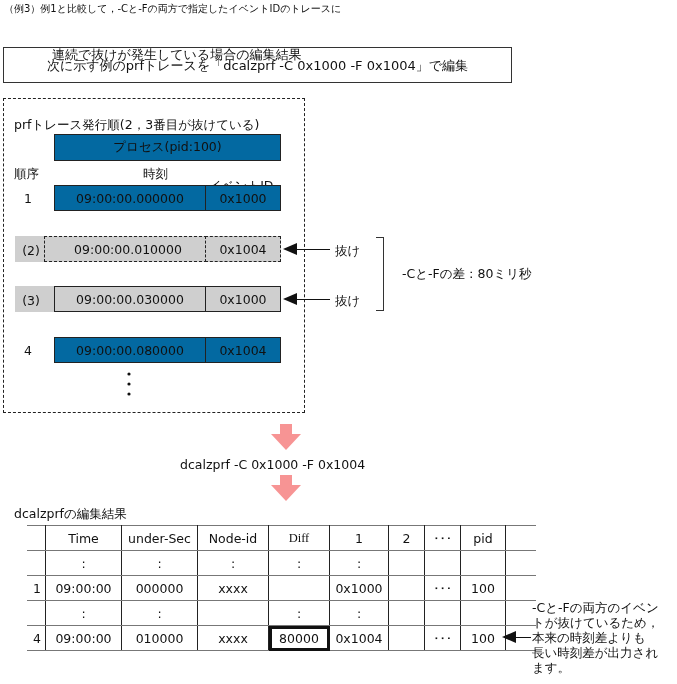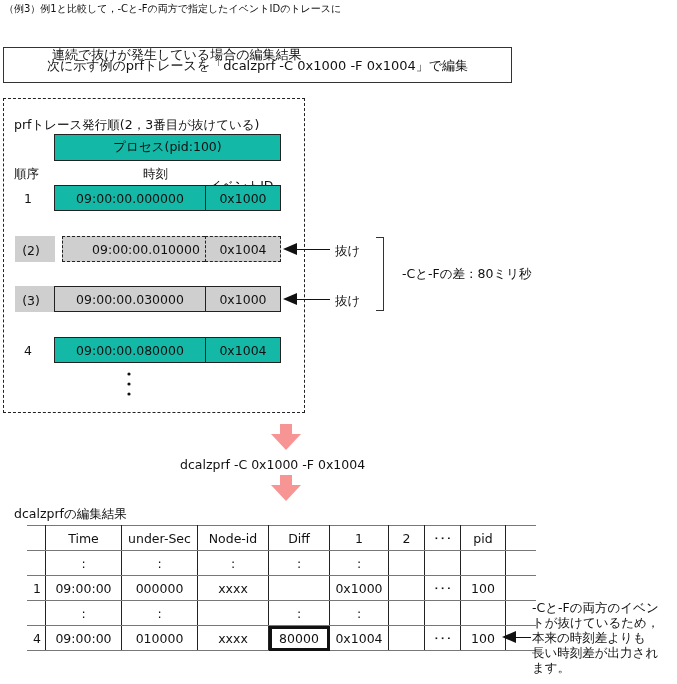--- a/index.html
+++ b/index.html
@@ -17,21 +17,21 @@
     border: 1px solid #333; box-sizing: border-box;
     display: flex; align-items: center; justify-content: center; font-size: 13px;
   }
   .dashbox {
     left: 3px; top: 98px; width: 302px; height: 315px;
     border: 1.3px dashed #222; box-sizing: border-box;
   }
   .cell {
     position: absolute; box-sizing: border-box; border: 1px solid #222;
     display: flex; align-items: center; justify-content: center; font-size: 12.5px;
-    background: #14b8a6;
+    background: #0369a1;
   }
   .gray { background: #cfcfcf; }
   .dashed { border-style: dashed; }
   .label { position: absolute; font-size: 12.5px; white-space: nowrap; }
   .seqlabel { position: absolute; font-size: 12.5px; width: 40px; text-align: center; }
   .grayband { position: absolute; background: #cfcfcf; }
   .arrowline { position: absolute; height: 1px; background: #111; }
   .arrowhead {
     position: absolute; width: 0; height: 0;
     border-top: 6px solid transparent; border-bottom: 6px solid transparent;
@@ -81,21 +81,21 @@
 <div class="seqlabel" style="left:8px; top:191px;">1</div>
 <div class="cell" style="left:54px; top:185px; width:152px; height:26px;">
   <span>09:00:00.000000</span>
 </div>
 <div class="cell" style="left:205px; top:185px; width:76px; height:26px;">
   <span>0x1000</span>
 </div>
 
 <div class="grayband" style="left:15px; top:236px; width:40px; height:26px;"></div>
 <div class="seqlabel" style="left:11px; top:243px;">(2)</div>
-<div class="cell gray dashed" style="left:62px; top:236px; width:168px; height:26px;">
+<div class="cell gray dashed" style="left:44px; top:236px; width:168px; height:26px;">
   <span>09:00:00.010000</span>
 </div>
 <div class="cell gray dashed" style="left:205px; top:236px; width:76px; height:26px;">
   <span>0x1004</span>
 </div>
 <div class="arrowhead" style="left:283px; top:243px;"></div>
 <div class="arrowline" style="left:296px; top:249px; width:34px;"></div>
 <div class="label" style="left:335px; top:243px;">抜け</div>
 
 <div class="grayband" style="left:15px; top:286px; width:40px; height:26px;"></div>
@@ -139,21 +139,21 @@
 
 <div class="label" style="left:14px; top:506px;text-align:center;">dcalzprfの編集結果</div>
 
 <table class="result-table">
   <tbody>
       <tr class="row-header">
     <td class="rowhdr"></td>
     <td style="width:75px;">Time</td>
     <td style="width:75px;">under-Sec</td>
     <td style="width:70px;">Node-id</td>
-    <td style="width:60px;">Diff</td>
+    <td style="width:60px;font-family:Liberation Serif, serif;">Diff</td>
     <td style="width:58px;">1</td>
     <td style="width:35px;">2</td>
     <td style="width:35px;">･･･</td>
     <td style="width:44px;">pid</td>
     <td class="tail"></td>
   </tr>
   <tr>
     <td class="rowhdr"></td>
     <td>:</td>
     <td>:</td>

